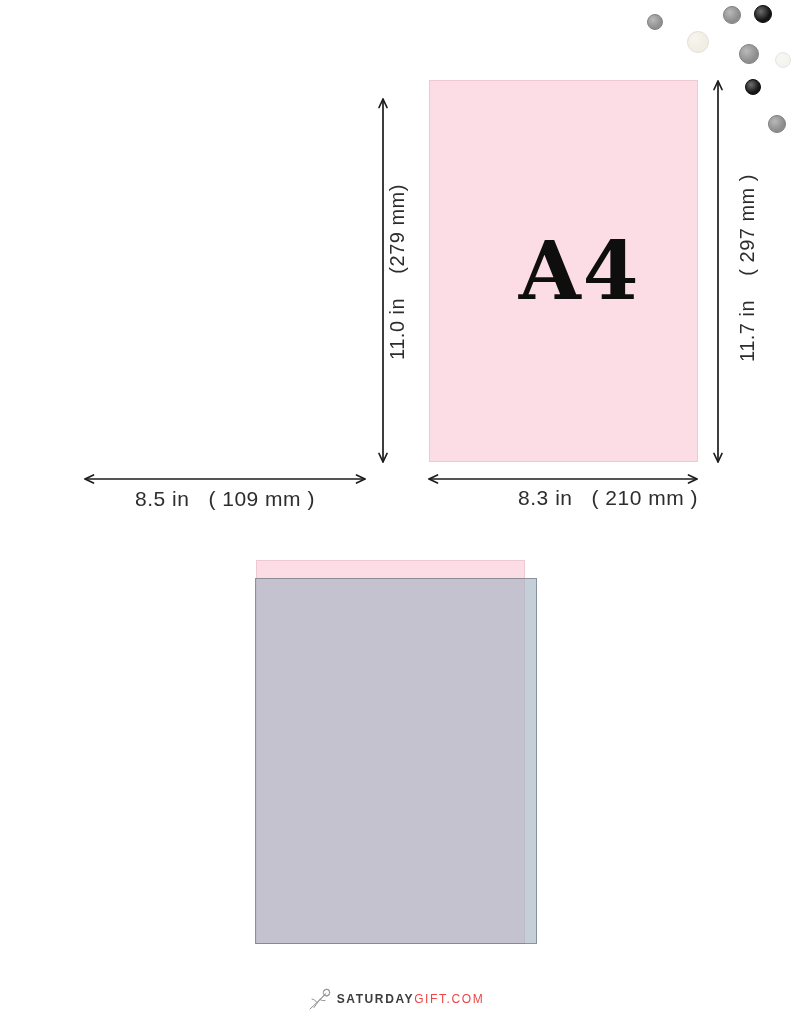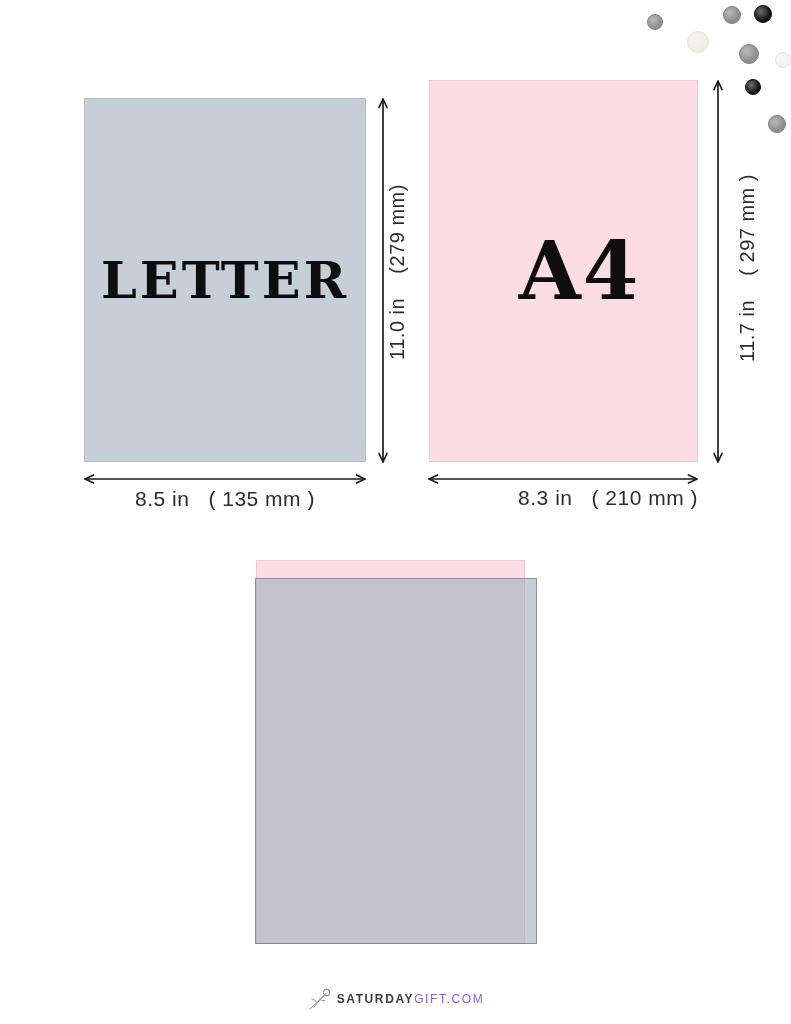--- a/index.html
+++ b/index.html
@@ -94,30 +94,27 @@
     justify-content: center;
     gap: 4px;
   }
   .footer svg { display: block; }
   .brand {
     font-size: 12px;
     letter-spacing: 1.6px;
     white-space: nowrap;
   }
   .brand-bold  { font-weight: 700; color: #3c3c3c; margin-top: 20px; }
-  .brand-light { font-weight: 400; color: #8b5cf6; }
+  .brand-light { font-weight: 400; color: #ef4444; }
 </style>
 </head>
 <body>
 
 <div class="canvas">
 
-  <div class="sheet sheet-letter" style="background-color: rgb(198, 207, 216); border-color: rgb(180, 190, 201);">
-    <span class="sheet-title title-letter">LETTER</span>
-  </div>
 
   <div class="sheet sheet-a4" style="background-color: rgb(252, 221, 230); border-color: rgb(238, 201, 212); padding-left: 32px;">
     <span class="sheet-title title-a4">A4</span>
   </div>
 
   <div class="arrow arrow-letter-h" style="color: rgb(28, 28, 28);">
     <svg width="16" height="367" viewBox="0 0 16 367">
       <path d="M8 2.5 L8 364.5"></path>
       <path d="M8 2 L4 10.5 M8 2 L12 10.5"></path>
       <path d="M8 365 L4 356.5 M8 365 L12 356.5"></path>
@@ -141,21 +138,21 @@
   </div>
 
   <div class="arrow arrow-a4-w" style="color: rgb(28, 28, 28);">
     <svg width="272" height="16" viewBox="0 0 272 16">
       <path d="M2.5 8 L269.5 8"></path>
       <path d="M2 8 L10.5 4 M2 8 L10.5 12"></path>
       <path d="M270 8 L261.5 4 M270 8 L261.5 12"></path>
     </svg>
   </div>
 
-  <div class="dim-label wlabel-letter">8.5 in   ( 135 mm )</div>
+  <div class="dim-label wlabel-letter">8.5 in   ( 109 mm )</div>
   <div class="dim-label wlabel-a4">8.3 in   ( 210 mm )</div>
   <div class="dim-label vlabel vlabel-letter">11.0 in    (279 mm)</div>
   <div class="dim-label vlabel vlabel-a4">11.7 in    ( 297 mm )</div>
 
   <div class="overlay-sheet overlay-a4" style="background-color: rgb(252, 221, 230); border-color: rgb(238, 201, 212);"></div>
   <div class="overlay-sheet overlay-letter" style="background-color: rgba(161, 177, 192, 0.62); border-color: rgba(84, 88, 100, 0.5);"></div>
 
   <div id="confetti">
       <div class="dot" style="left: 647px; top: 14px; height: 16px; width: 16px; background-color: rgb(144, 144, 144); border: 1px solid rgb(132, 132, 132);"></div>
       <div class="dot" style="left: 723px; top: 6px; height: 18px; width: 18px; background-color: rgb(142, 142, 142); border: 1px solid rgb(130, 130, 130);"></div>

